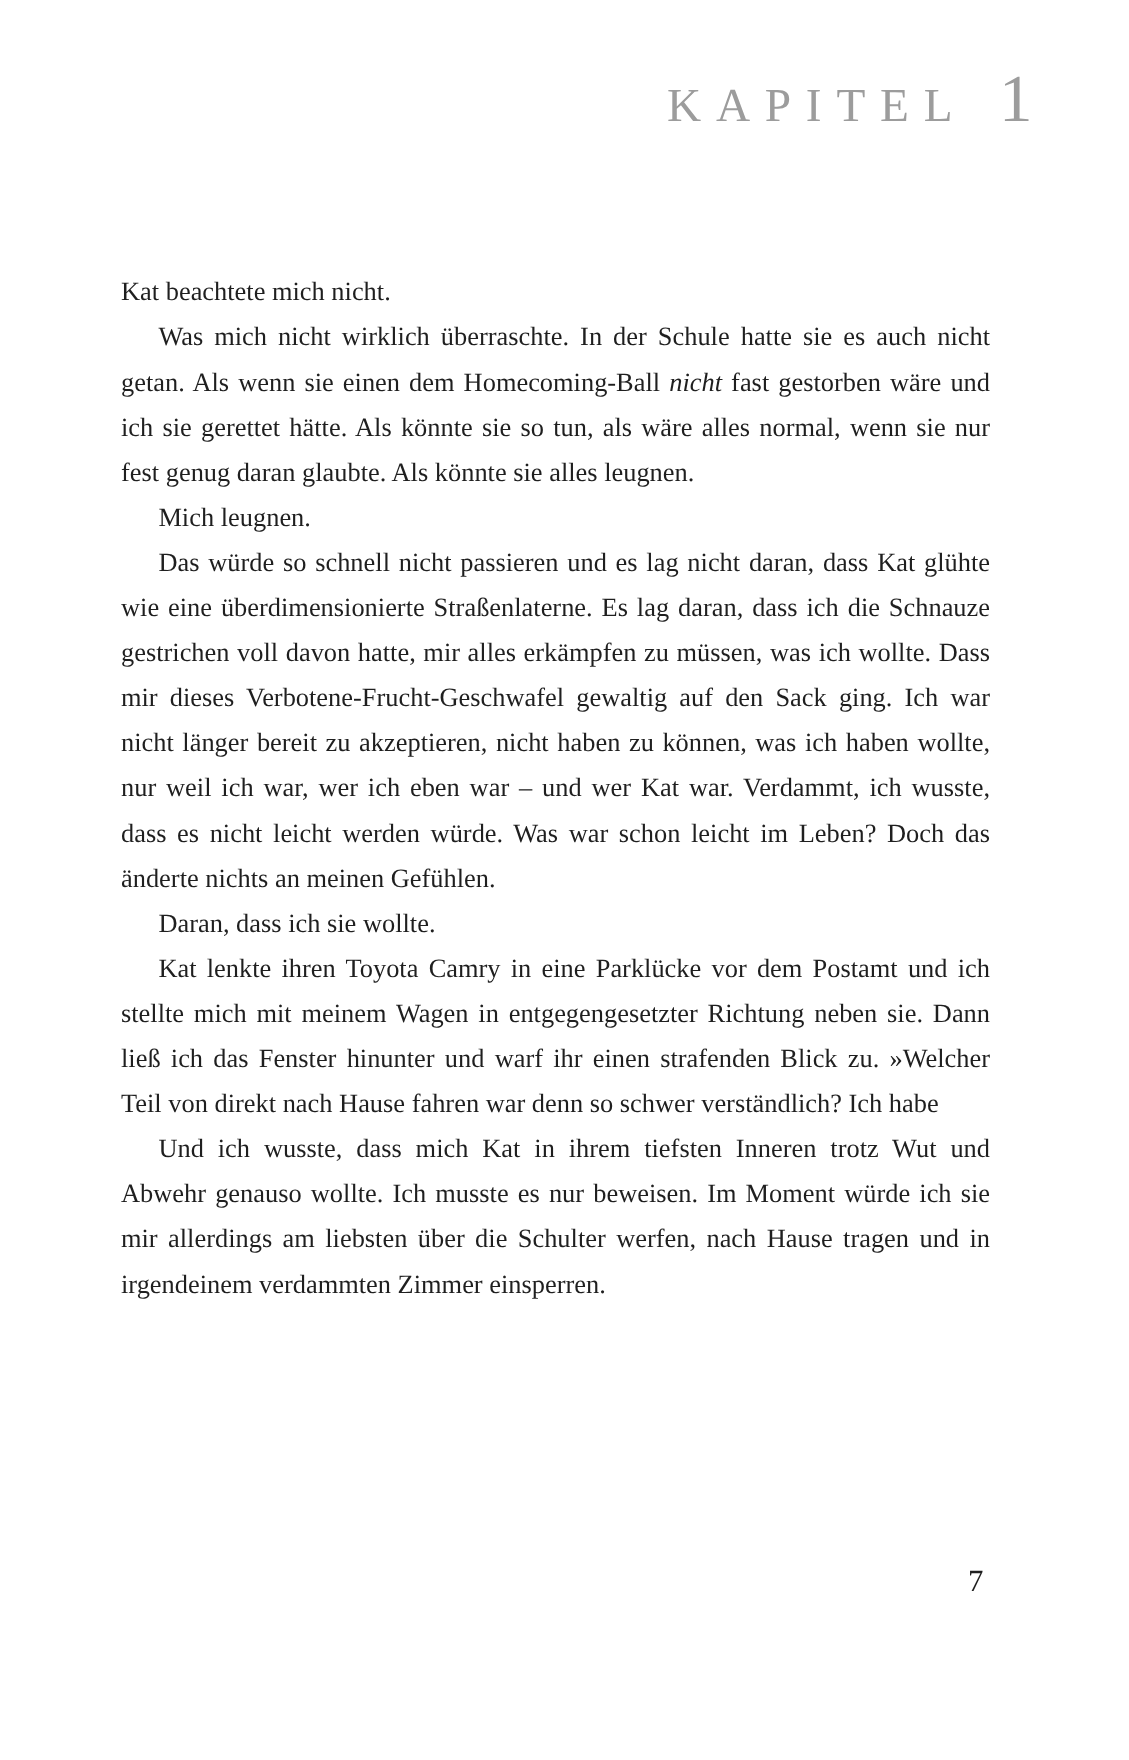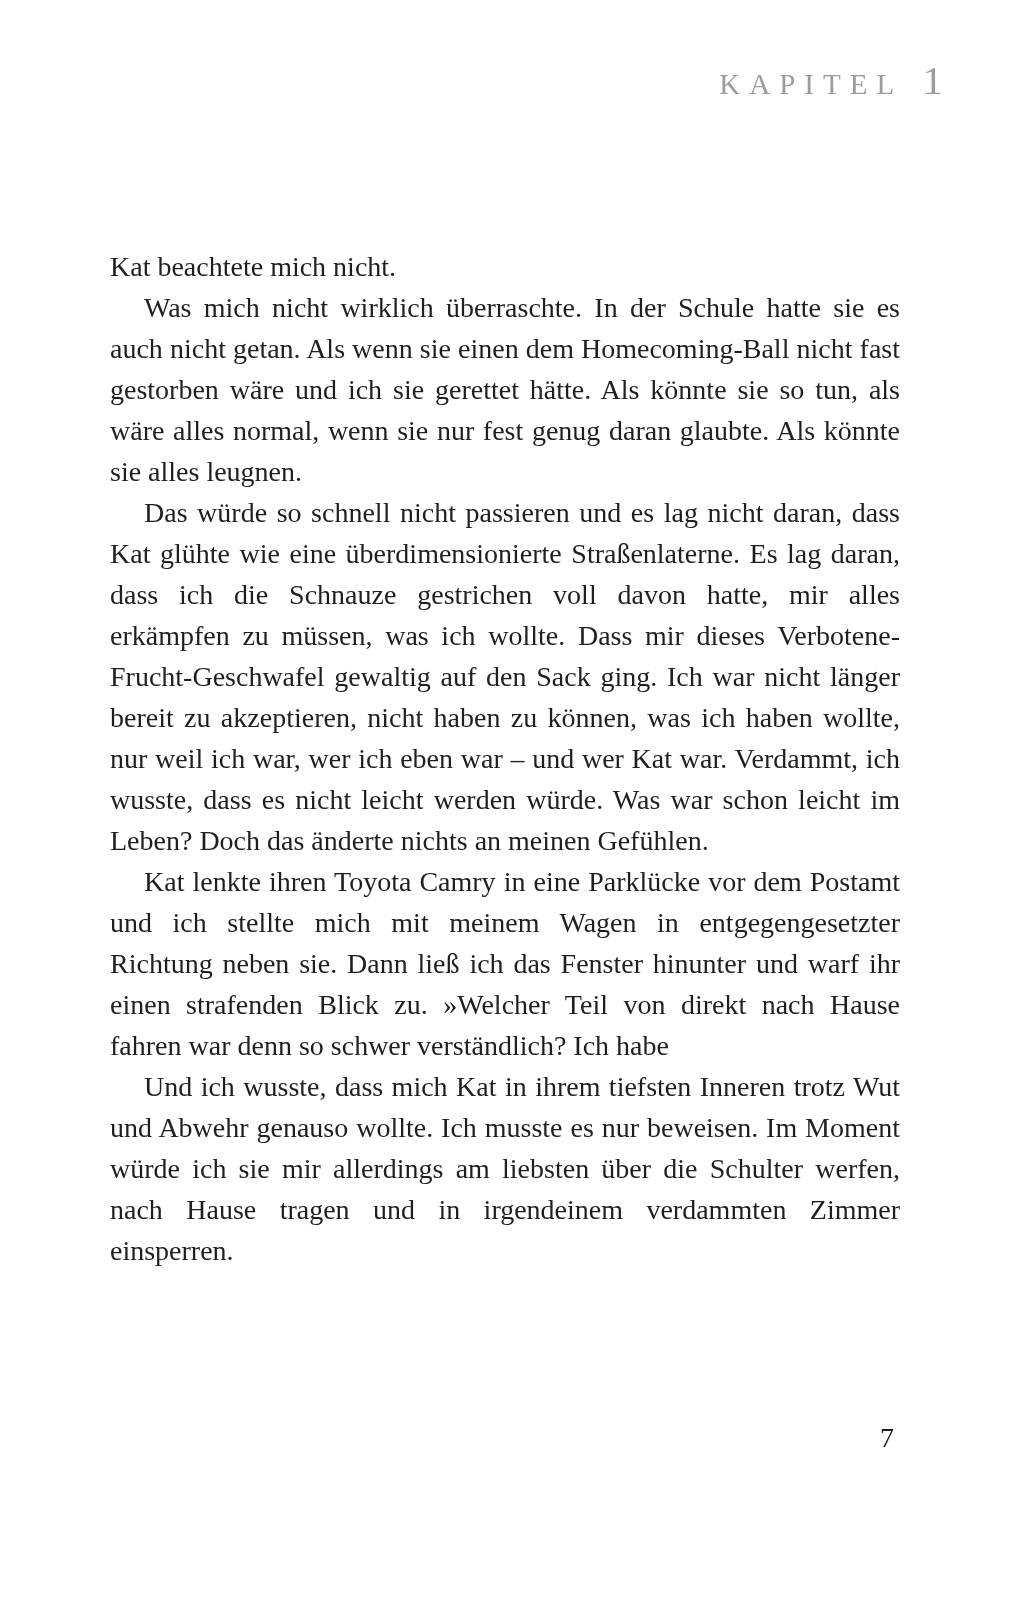--- a/index.html
+++ b/index.html
@@ -16,62 +16,65 @@
     font-family: "Liberation Serif", serif;
     color: #1f1f1f;
   }
   .chapter-heading {
     position: absolute;
     top: 60px;
     right: 74px;
     margin: 0;
     font-family: "Liberation Serif", serif;
     font-weight: 400;
-    font-size: 41px;
+    font-size: 61px;
     line-height: 1;
     letter-spacing: 0.22em;
     color: #9c9c9c;
     font-variant: small-caps;
     text-transform: lowercase;
   }
   .text-block {
     position: absolute;
     left: 110px;
     top: 246px;
     width: 790px;
-    font-size: 28px;
+    font-size: 24px;
     line-height: 41px;
     text-align: justify;
   }
   .text-block p {
     margin: 0;
     padding: 0;
   }
   .text-block p.indent {
     text-indent: 34px;
   }
   .text-block .italic {
+    font-style: italic;
   }
   .page-number {
     position: absolute;
     top: 1424px;
     right: 132px;
     font-size: 28px;
     line-height: 1;
     color: #1f1f1f;
   }
 </style>
 </head>
 <body>
 
 <div class="page">
   <h1 class="chapter-heading">kapitel 1</h1>
 
   <main class="text-block">
       <p class=""><span>Kat beachtete mich nicht.</span></p>
       <p class="indent"><span>Was mich nicht wirklich überraschte. In der Schule hatte sie es auch nicht getan. Als wenn sie einen dem Homecoming-Ball </span><span class="italic">nicht</span><span> fast gestorben wäre und ich sie gerettet hätte. Als könnte sie so tun, als wäre alles normal, wenn sie nur fest genug daran glaubte. Als könnte sie alles leugnen.</span></p>
+      <p class="indent"><span>Mich leugnen.</span></p>
       <p class="indent"><span>Das würde so schnell nicht passieren und es lag nicht daran, dass Kat glühte wie eine überdimensionierte Straßenlaterne. Es lag daran, dass ich die Schnauze gestrichen voll davon hatte, mir alles erkämpfen zu müssen, was ich wollte. Dass mir dieses Verbotene-Frucht-Geschwafel gewaltig auf den Sack ging. Ich war nicht länger bereit zu akzeptieren, nicht haben zu können, was ich haben wollte, nur weil ich war, wer ich eben war – und wer Kat war. Verdammt, ich wusste, dass es nicht leicht werden würde. Was war schon leicht im Leben? Doch das änderte nichts an meinen Gefühlen.</span></p>
+      <p class="indent"><span>Daran, dass ich sie wollte.</span></p>
       <p class="indent"><span>Kat lenkte ihren Toyota Camry in eine Parklücke vor dem Postamt und ich stellte mich mit meinem Wagen in entgegengesetzter Richtung neben sie. Dann ließ ich das Fenster hinunter und warf ihr einen strafenden Blick zu. »Welcher Teil von direkt nach Hause fahren war denn so schwer verständlich? Ich habe</span></p>
       <p class="indent"><span>Und ich wusste, dass mich Kat in ihrem tiefsten Inneren trotz Wut und Abwehr genauso wollte. Ich musste es nur beweisen. Im Moment würde ich sie mir allerdings am liebsten über die Schulter werfen, nach Hause tragen und in irgendeinem verdammten Zimmer einsperren.</span></p>
     </main>
 
   <div class="page-number">7</div>
 </div>
 
 </body></html>

